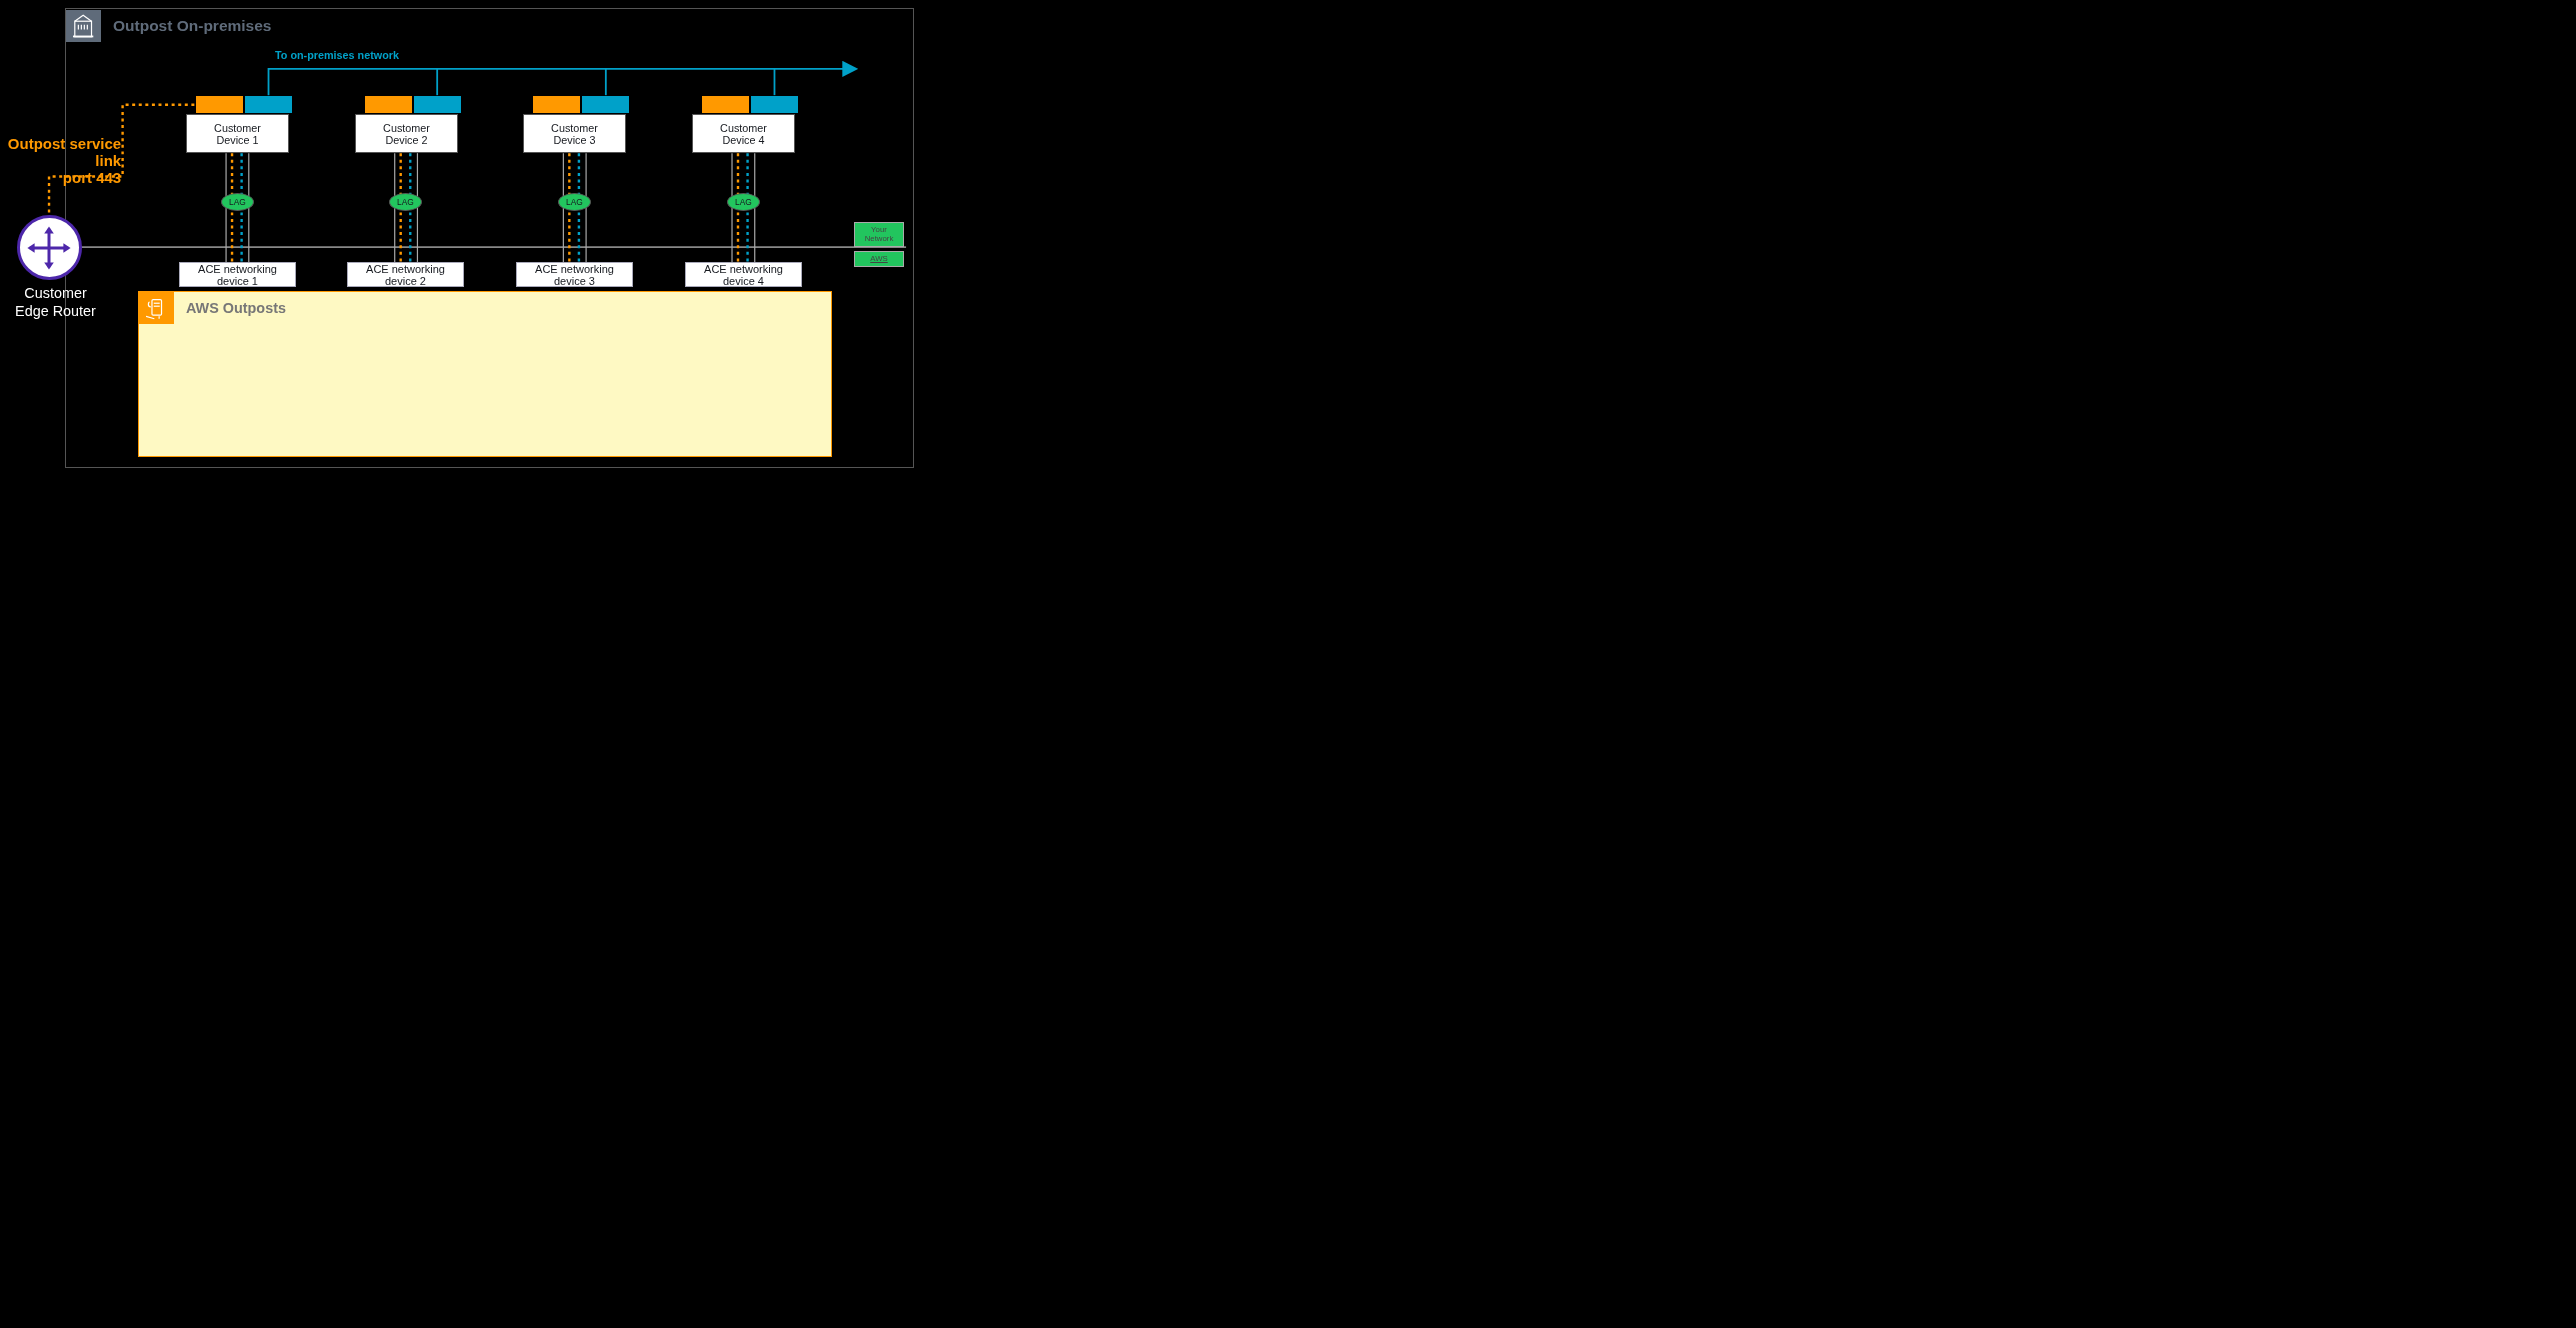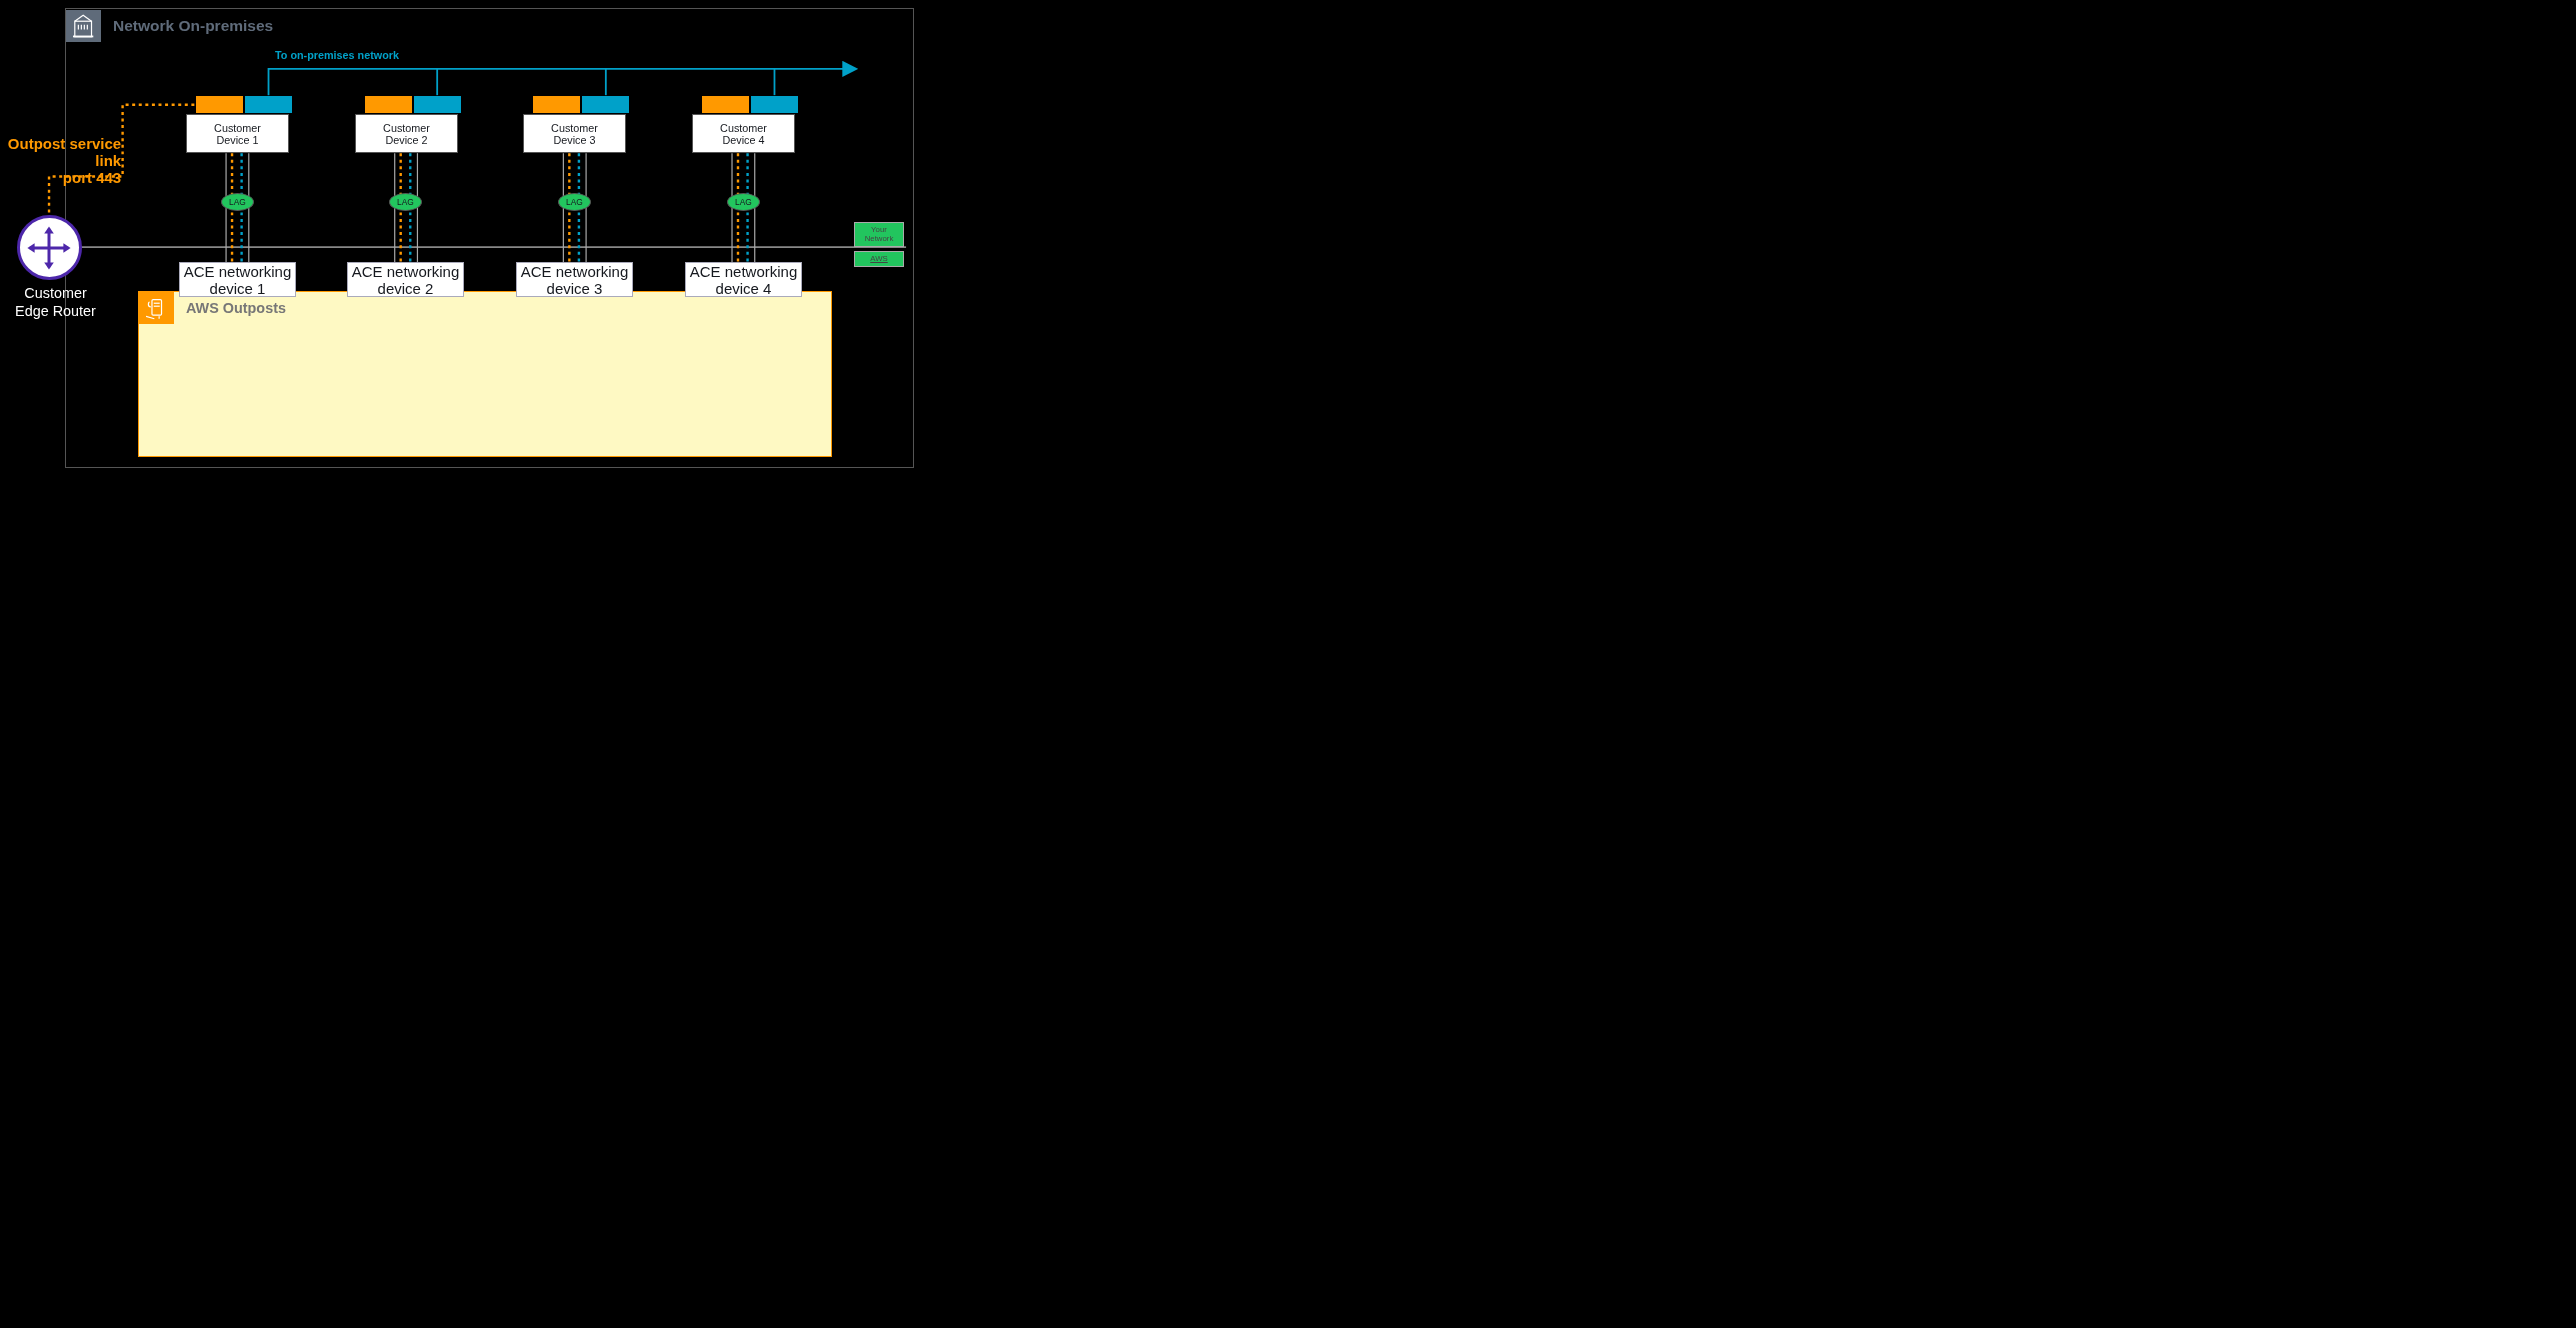--- a/index.html
+++ b/index.html
@@ -114,24 +114,24 @@
     align-items: center;
     justify-content: center;
     color: #16191f;
     z-index: 5;
   }
   .ace-device {
     position: absolute;
     background: #fff;
     border: 0.6px solid #aab;
     width: 117px;
-    height: 35px;
+    height: 25px;
     text-align: center;
     color: #16191f;
-    font-size: 15px;
+    font-size: 11px;
     display: flex;
     flex-direction: column;
     justify-content: center;
     z-index: 4;
   }
   .small-label {
     position: absolute;
     background: #22c55e;
     border: 0.6px solid #aaa;
     font-size: 7.8px;
@@ -187,21 +187,21 @@
     <svg width="20.3" height="24" viewBox="0 0 34 40">
       <rect x="3" y="12" width="28" height="26" fill="none" stroke="#fff" stroke-width="2"></rect>
       <rect x="0" y="36" width="34" height="3" fill="#fff"></rect>
       <path d="M3 12 L17 2 L31 12" fill="none" stroke="#fff" stroke-width="2"></path>
       <line x1="9" y1="18" x2="9" y2="26" stroke="#fff" stroke-width="2"></line>
       <line x1="14" y1="18" x2="14" y2="26" stroke="#fff" stroke-width="2"></line>
       <line x1="19" y1="18" x2="19" y2="26" stroke="#fff" stroke-width="2"></line>
       <line x1="24" y1="18" x2="24" y2="26" stroke="#fff" stroke-width="2"></line>
     </svg>
   </div>
-  <div class="onprem-title">Network On-premises</div>
+  <div class="onprem-title">Outpost On-premises</div>
 </div>
 
 <svg class="wires" viewBox="0 0 1540 794" width="921" height="475">
   <defs>
     <marker id="arrow-blue" viewBox="0 0 10 10" refX="8" refY="5" markerWidth="9" markerHeight="9" orient="auto">
       <path d="M0 0 L10 5 L0 10 Z" fill="#00a1c9"></path>
     </marker>
   </defs>
 
   <line x1="127" y1="413" x2="1515" y2="413" stroke="#888" stroke-width="3"></line>

